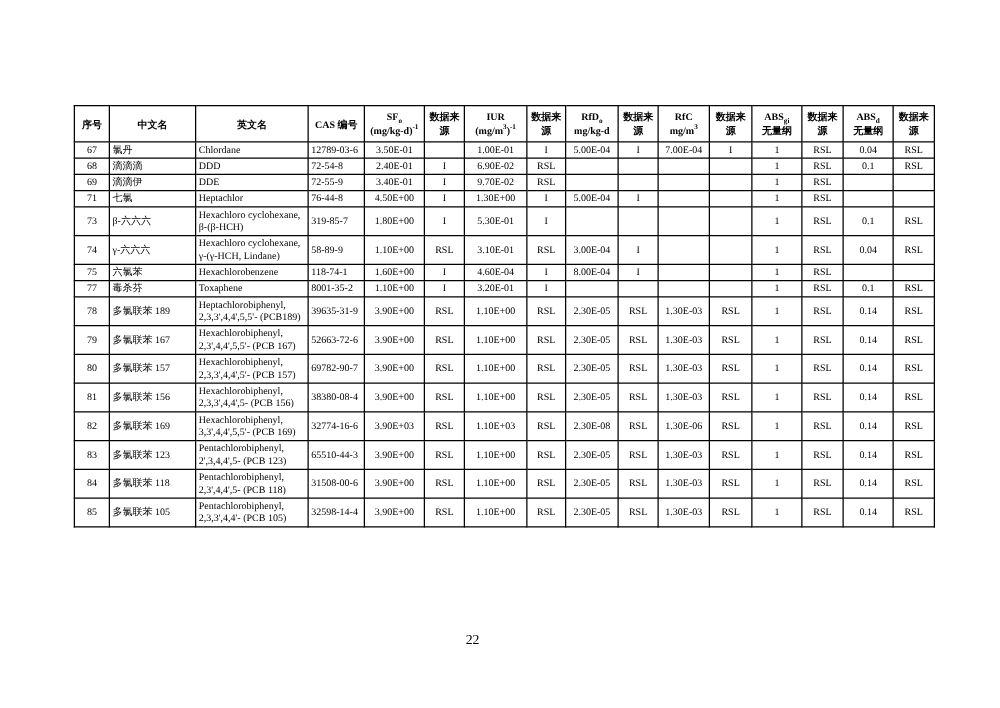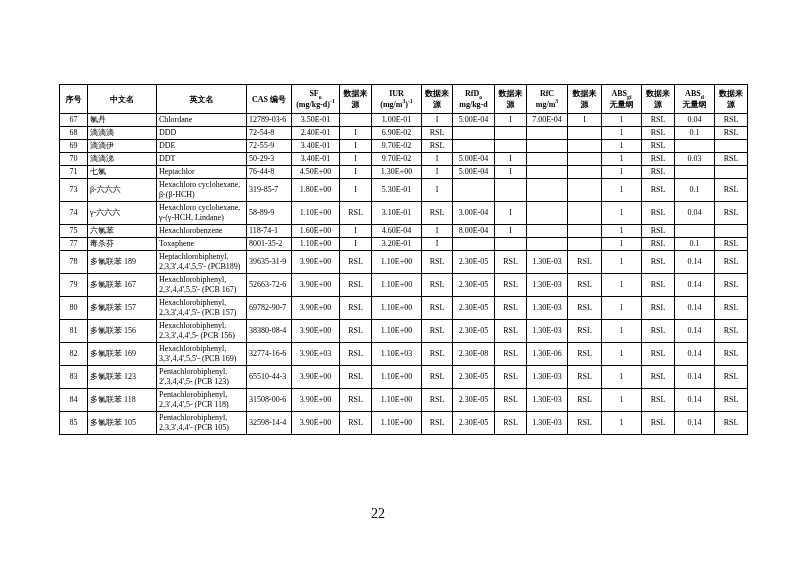--- a/index.html
+++ b/index.html
@@ -31,21 +31,21 @@
     line-height:10px;
     padding:1px 2px;
     text-align:center;
   }
   .data-table td:nth-child(2),
   .data-table td:nth-child(3),
   .data-table td:nth-child(4) { text-align:left; }
   .data-table sub, .data-table sup { font-size:0.72em; line-height:0; }
   .page-number {
     position:absolute; left:0; top:506px; width:756px;
-    text-align:center; font-size:14px;
+    text-align:center; font-size:11px;
   }
 </style>
 </head>
 <body>
 
 <div class="page">
   <table class="data-table">
     <colgroup>
       <col style="width:28px">
         <col style="width:69px">
@@ -133,38 +133,20 @@
           <td></td>
           <td></td>
           <td></td>
           <td></td>
           <td>1</td>
           <td>RSL</td>
           <td></td>
           <td></td>
         </tr>
         <tr>
-          <td>70</td>
-          <td>滴滴涕</td>
-          <td>DDT</td>
-          <td>50-29-3</td>
-          <td>3.40E-01</td>
-          <td>I</td>
-          <td>9.70E-02</td>
-          <td>I</td>
-          <td>5.00E-04</td>
-          <td>I</td>
-          <td></td>
-          <td></td>
-          <td>1</td>
-          <td>RSL</td>
-          <td>0.03</td>
-          <td>RSL</td>
-        </tr>
-        <tr>
           <td>71</td>
           <td>七氯</td>
           <td>Heptachlor</td>
           <td>76-44-8</td>
           <td>4.50E+00</td>
           <td>I</td>
           <td>1.30E+00</td>
           <td>I</td>
           <td>5.00E-04</td>
           <td>I</td>

